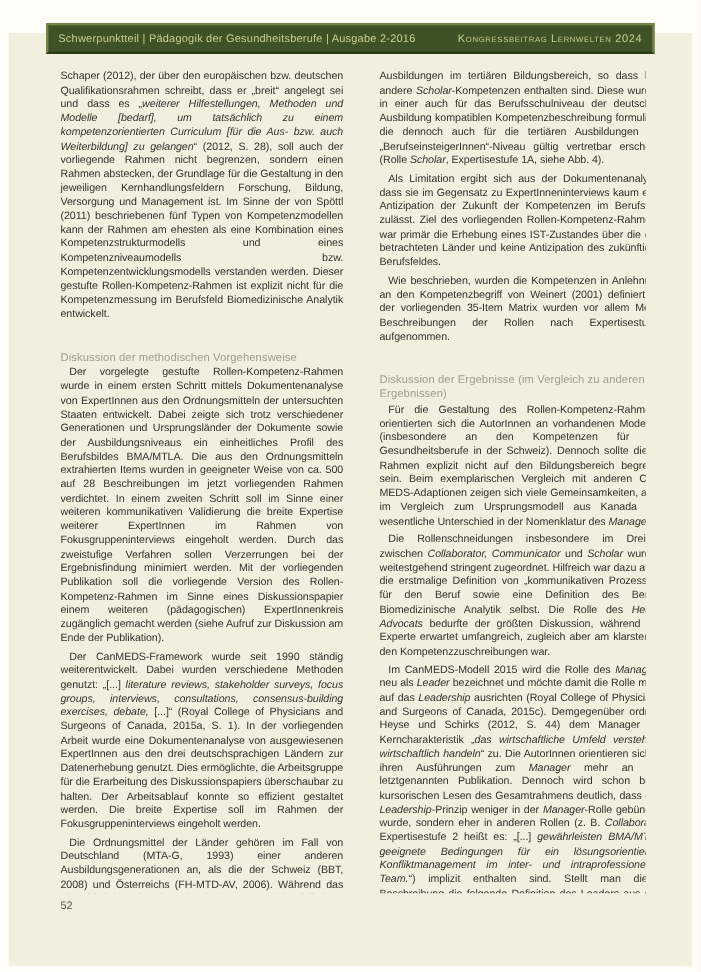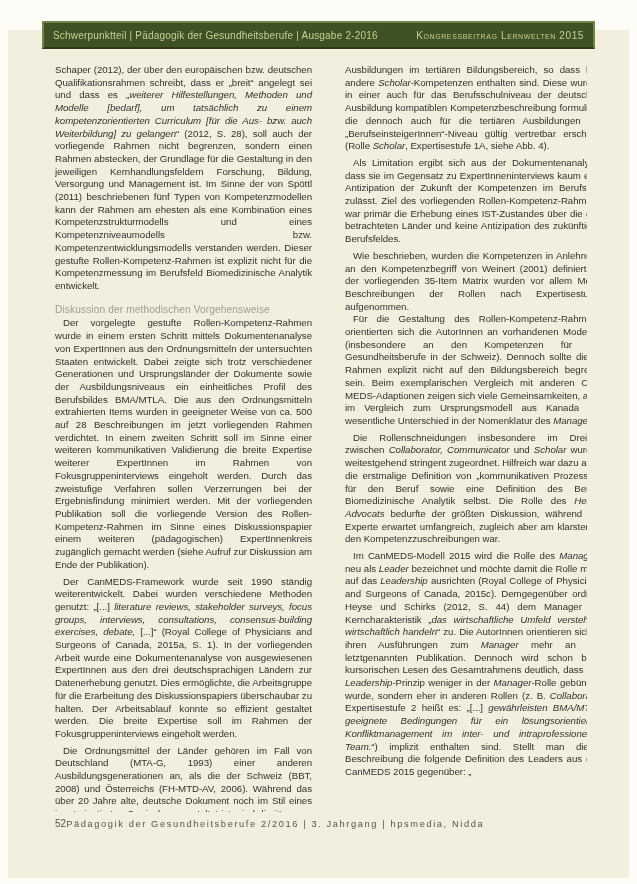--- a/index.html
+++ b/index.html
@@ -32,56 +32,57 @@
     width:257px;flex:0 0 257px;
     font-size:9.7px;line-height:12.7px;
     color:#33312c;text-align:justify;
     hyphens:auto;letter-spacing:-0.05px;
   }
   .col p,.col h2{margin:0;padding:0;font-weight:normal;}
   .col p.indent{text-indent:8px;}
   .col p.spaced{margin-top:4px;}
   .col h2{
     font-size:10.2px;line-height:12.8px;
-    color:#9ba08a;margin-top:11px;margin-bottom:1px;
+    color:#9ba08a;margin-top:27px;margin-bottom:1px;
     text-align:left;letter-spacing:0.1px;
   }
   .col em{}
   .footer{
     position:absolute;left:55px;right:52px;top:818px;
-    display:flex;justify-content:flex-start;align-items:baseline;
+    display:flex;justify-content:space-between;align-items:baseline;
     color:#57554e;
+    flex-direction:column;
   }
   .footer .pageno{font-size:10px;}
   .footer .journal{font-size:9.3px;letter-spacing:1.6px;}
 </style>
 </head>
 <body>
 
 <div class="page"></div>
 
 <div class="topbar">
   <span class="left">Schwerpunktteil | Pädagogik der Gesundheitsberufe | Ausgabe 2-2016</span>
-  <span class="right">Kongressbeitrag Lernwelten 2015</span>
+  <span class="right">Kongressbeitrag Lernwelten 2024</span>
 </div>
 
 <div class="content">
   <div class="col">
       <p class=""><span>Schaper (2012), der über den europäischen bzw. deutschen Qualifikationsrahmen schreibt, dass er „breit“ angelegt sei und dass es „</span><em>weiterer Hilfestellungen, Methoden und Modelle [bedarf], um tatsächlich zu einem kompetenzorientierten Curriculum [für die Aus- bzw. auch Weiterbildung] zu gelangen</em><span>“ (2012, S. 28), soll auch der vorliegende Rahmen nicht begrenzen, sondern einen Rahmen abstecken, der Grundlage für die Gestaltung in den jeweiligen Kernhandlungsfeldern Forschung, Bildung, Versorgung und Management ist. Im Sinne der von Spöttl (2011) beschriebenen fünf Typen von Kompetenzmodellen kann der Rahmen am ehesten als eine Kombination eines Kompetenzstrukturmodells und eines Kompetenzniveaumodells bzw. Kompetenzentwicklungsmodells verstanden werden. Dieser gestufte Rollen-Kompetenz-Rahmen ist explizit nicht für die Kompetenzmessung im Berufsfeld Biomedizinische Analytik entwickelt.</span></p>
       <h2><span>Diskussion der methodischen Vorgehensweise</span></h2>
       <p class="indent "><span>Der vorgelegte gestufte Rollen-Kompetenz-Rahmen wurde in einem ersten Schritt mittels Dokumentenanalyse von ExpertInnen aus den Ordnungsmitteln der untersuchten Staaten entwickelt. Dabei zeigte sich trotz verschiedener Generationen und Ursprungsländer der Dokumente sowie der Ausbildungsniveaus ein einheitliches Profil des Berufsbildes BMA/MTLA. Die aus den Ordnungsmitteln extrahierten Items wurden in geeigneter Weise von ca. 500 auf 28 Beschreibungen im jetzt vorliegenden Rahmen verdichtet. In einem zweiten Schritt soll im Sinne einer weiteren kommunikativen Validierung die breite Expertise weiterer ExpertInnen im Rahmen von Fokusgruppeninterviews eingeholt werden. Durch das zweistufige Verfahren sollen Verzerrungen bei der Ergebnisfindung minimiert werden. Mit der vorliegenden Publikation soll die vorliegende Version des Rollen-Kompetenz-Rahmen im Sinne eines Diskussionspapier einem weiteren (pädagogischen) ExpertInnenkreis zugänglich gemacht werden (siehe Aufruf zur Diskussion am Ende der Publikation).</span></p>
       <p class="indent spaced"><span>Der CanMEDS-Framework wurde seit 1990 ständig weiterentwickelt. Dabei wurden verschiedene Methoden genutzt: „[...] </span><em>literature reviews, stakeholder surveys, focus groups, interviews, consultations, consensus-building exercises, debate,</em><span> [...]“ (Royal College of Physicians and Surgeons of Canada, 2015a, S. 1). In der vorliegenden Arbeit wurde eine Dokumentenanalyse von ausgewiesenen ExpertInnen aus den drei deutschsprachigen Ländern zur Datenerhebung genutzt. Dies ermöglichte, die Arbeitsgruppe für die Erarbeitung des Diskussionspapiers überschaubar zu halten. Der Arbeitsablauf konnte so effizient gestaltet werden. Die breite Expertise soll im Rahmen der Fokusgruppeninterviews eingeholt werden.</span></p>
       <p class="indent spaced"><span>Die Ordnungsmittel der Länder gehören im Fall von Deutschland (MTA-G, 1993) einer anderen Ausbildungsgenerationen an, als die der Schweiz (BBT, 2008) und Österreichs (FH-MTD-AV, 2006). Während das über 20 Jahre alte, deutsche Dokument noch im Stil eines inputorientierten Curriculums gestaltet ist, sind die jüngeren Dokumente outcome-orientiert. Die beiden aus den Alpenrepubliken stammenden Ordnungsmittel regeln zudem</span></p>
     </div>
   <div class="col">
       <p class=""><span>Ausbildungen im tertiären Bildungsbereich, so dass hier andere </span><em>Scholar</em><span>-Kompetenzen enthalten sind. Diese wurden in einer auch für das Berufsschulniveau der deutschen Ausbildung kompatiblen Kompetenzbeschreibung formuliert, die dennoch auch für die tertiären Ausbildungen auf „BerufseinsteigerInnen“-Niveau gültig vertretbar erscheint (Rolle </span><em>Scholar</em><span>, Expertisestufe 1A, siehe Abb. 4).</span></p>
       <p class="indent spaced"><span>Als Limitation ergibt sich aus der Dokumentenanalyse, dass sie im Gegensatz zu ExpertInneninterviews kaum eine Antizipation der Zukunft der Kompetenzen im Berufsfeld zulässt. Ziel des vorliegenden Rollen-Kompetenz-Rahmens war primär die Erhebung eines IST-Zustandes über die drei betrachteten Länder und keine Antizipation des zukünftigen Berufsfeldes.</span></p>
       <p class="indent spaced"><span>Wie beschrieben, wurden die Kompetenzen in Anlehnung an den Kompetenzbegriff von Weinert (2001) definiert. In der vorliegenden 35-Item Matrix wurden vor allem Meta-Beschreibungen der Rollen nach Expertisestufen aufgenommen.</span></p>
+      <h2><span>Diskussion der Ergebnisse (im Vergleich zu anderen Ergebnissen)</span></h2>
       <p class="indent "><span>Für die Gestaltung des Rollen-Kompetenz-Rahmens orientierten sich die AutorInnen an vorhandenen Modellen (insbesondere an den Kompetenzen für die Gesundheitsberufe in der Schweiz). Dennoch sollte dieser Rahmen explizit nicht auf den Bildungsbereich begrenzt sein. Beim exemplarischen Vergleich mit anderen Can-MEDS-Adaptionen zeigen sich viele Gemeinsamkeiten, aber im Vergleich zum Ursprungsmodell aus Kanada der wesentliche Unterschied in der Nomenklatur des </span><em>Managers</em><span>.</span></p>
       <p class="indent spaced"><span>Die Rollenschneidungen insbesondere im Dreieck zwischen </span><em>Collaborator, Communicator</em><span> und </span><em>Scholar</em><span> wurden weitestgehend stringent zugeordnet. Hilfreich war dazu auch die erstmalige Definition von „kommunikativen Prozessen“ für den Beruf sowie eine Definition des Berufs Biomedizinische Analytik selbst. Die Rolle des </span><em>Health Advocats</em><span> bedurfte der größten Diskussion, während der Experte erwartet umfangreich, zugleich aber am klarsten in den Kompetenzzuschreibungen war.</span></p>
       <p class="indent spaced"><span>Im CanMEDS-Modell 2015 wird die Rolle des </span><em>Managers</em><span> neu als </span><em>Leader</em><span> bezeichnet und möchte damit die Rolle mehr auf das </span><em>Leadership</em><span> ausrichten (Royal College of Physicians and Surgeons of Canada, 2015c). Demgegenüber ordnen Heyse und Schirks (2012, S. 44) dem Manager als Kerncharakteristik „</span><em>das wirtschaftliche Umfeld verstehen, wirtschaftlich handeln</em><span>“ zu. Die AutorInnen orientieren sich in ihren Ausführungen zum </span><em>Manager</em><span> mehr an der letztgenannten Publikation. Dennoch wird schon beim kursorischen Lesen des Gesamtrahmens deutlich, dass das </span><em>Leadership</em><span>-Prinzip weniger in der </span><em>Manager</em><span>-Rolle gebündelt wurde, sondern eher in anderen Rollen (z. B. </span><em>Collaborator</em><span> Expertisestufe 2 heißt es: „[...] </span><em>gewährleisten BMA/MTLA geeignete Bedingungen für ein lösungsorientiertes Konfliktmanagement im inter- und intraprofessionellen Team.</em><span>“) implizit enthalten sind. Stellt man dieser Beschreibung die folgende Definition des Leaders aus den CanMEDS 2015 gegenüber: „</span></p>
     </div>
 </div>
 
 <div class="footer">
   <span class="pageno">52</span>
-  <span class="journal">Pädagogik der Gesundheitsberufe 2/2016  |  3. Jahrgang  |  hpsmedia, Nidda</span>
 </div>
 
 </body></html>

